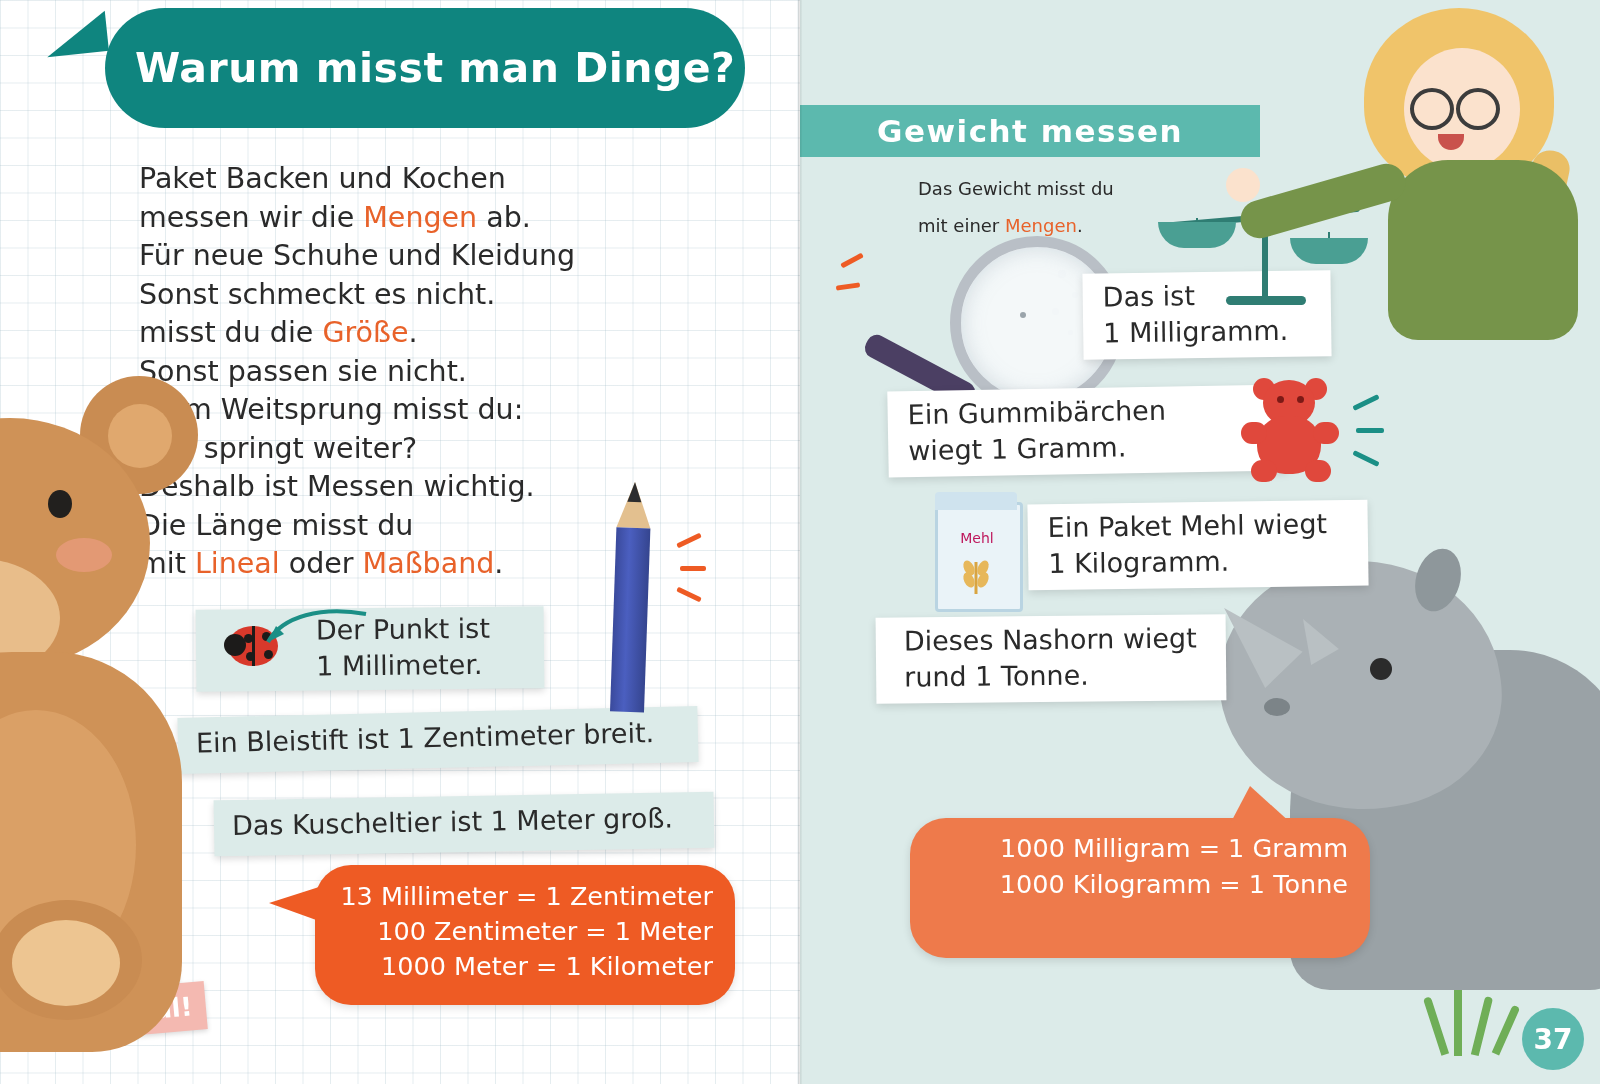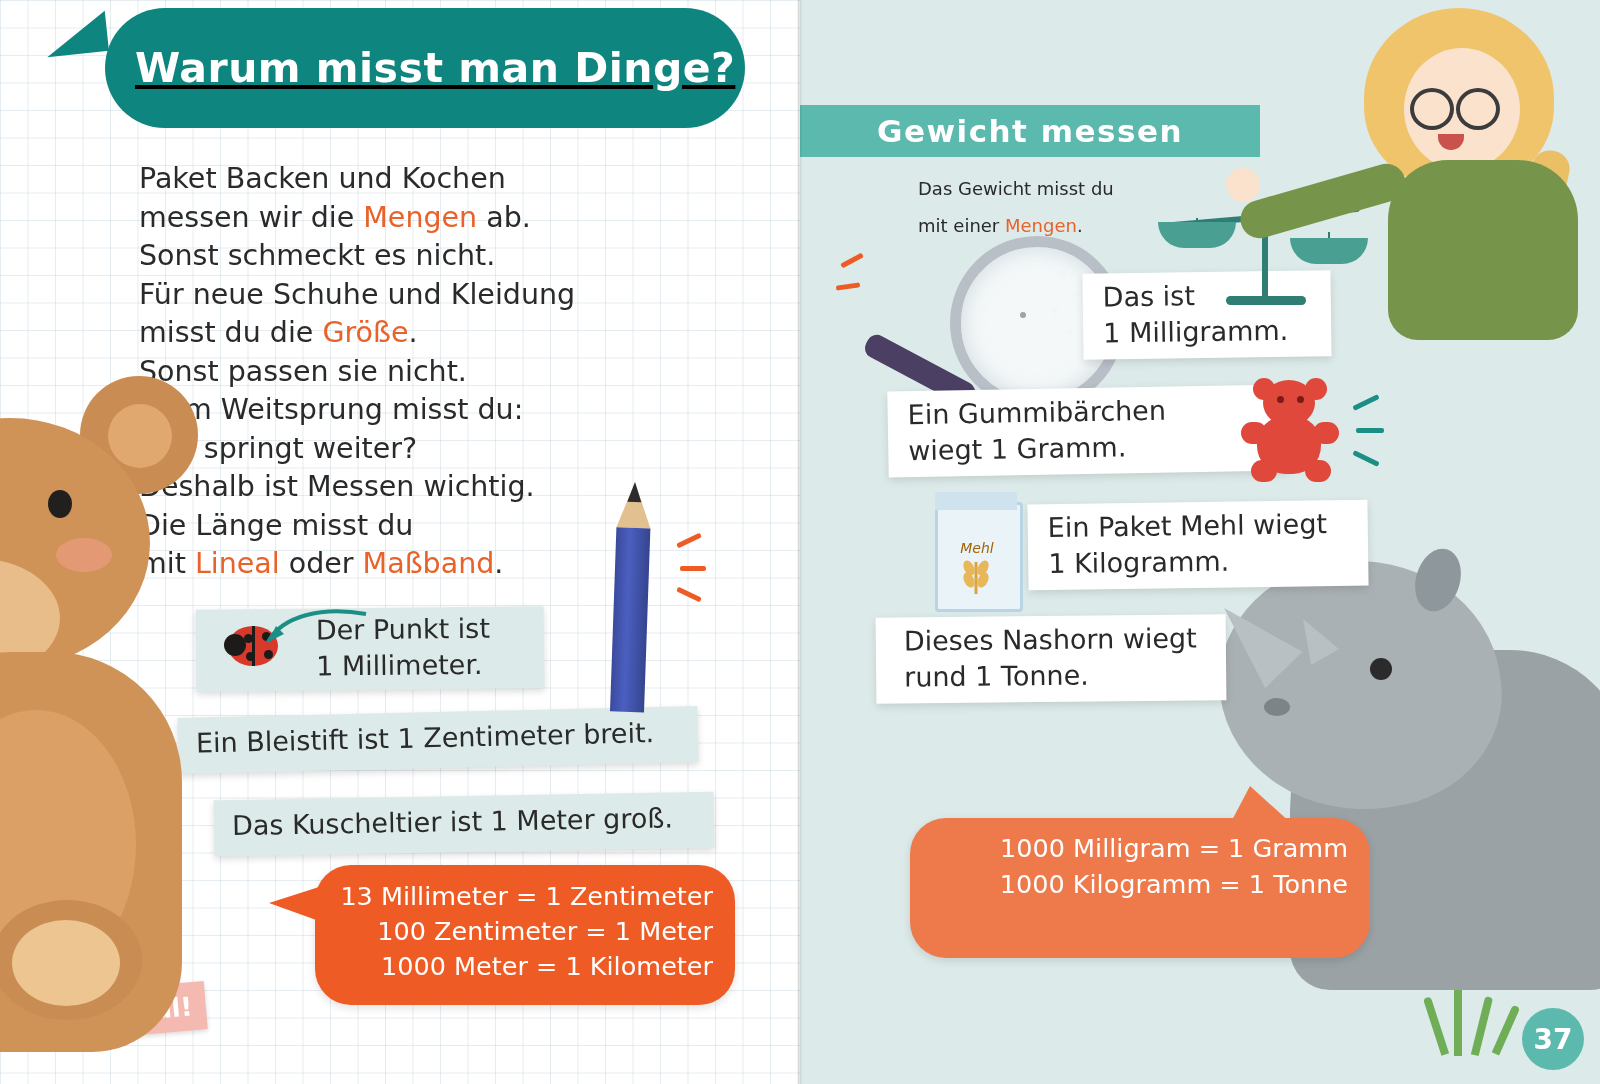--- a/index.html
+++ b/index.html
@@ -55,21 +55,20 @@
     left: 105px;
     top: 8px;
     width: 640px;
     height: 120px;
     background: #0f857f;
     border-radius: 62px;
     display: flex;
     align-items: center;
     padding-left: 30px;
     box-sizing: border-box;
-    text-decoration: underline;
   }
   .title-bubble .tail {
     position: absolute;
     left: -60px;
     top: 6px;
     width: 0;
     height: 0;
     border-left: 62px solid transparent;
     border-bottom: 40px solid #0f857f;
     transform: rotate(-6deg);
@@ -456,22 +455,22 @@
   .flour { left: 125px; top: 492px; width: 110px; height: 120px; z-index: 9; }
   .flour .box {
     position: absolute; left: 10px; top: 10px; width: 82px; height: 104px;
     background: #eaf3f8; border: 3px solid #b9d4e2; border-radius: 4px;
   }
   .flour .top {
     position: absolute; left: 10px; top: 0px; width: 82px; height: 18px;
     background: #cfe3ee; border-radius: 4px 4px 0 0;
   }
   .flour .label {
-    position: absolute; left: 22px; top: 48px; width: 60px;
-    font-size: 14px; color: #a16207; font-style: italic; text-align: center;
+    position: absolute; left: 22px; top: 38px; width: 60px;
+    font-size: 14px; color: #be185d; text-align: center;
   }
   .flour .wheat {
     position: absolute; left: 34px; top: 62px; width: 34px; height: 40px;
   }
 
   
   .rhino { right: -20px; top: 520px; width: 400px; height: 470px; z-index: 4; }
   .rhino .body {
     position: absolute; left: 70px; top: 130px; width: 340px; height: 340px;
     border-radius: 160px 120px 40px 40px; background: #9aa2a6;
@@ -542,22 +541,22 @@
     </div>
 
     <div class="title-bubble">
       <div class="tail"></div>
       <div class="title-text">Warum misst man Dinge?</div>
     </div>
 
     <div class="left-body">
       <div>Paket Backen und Kochen</div>
       <div>messen wir die <span class="hl">Mengen</span> ab.</div>
+      <div>Für neue Schuhe und Kleidung</div>
       <div>Sonst schmeckt es nicht.</div>
-      <div>Für neue Schuhe und Kleidung</div>
       <div>misst du die <span class="hl">Größe</span>.</div>
       <div>Sonst passen sie nicht.</div>
       <div>Beim Weitsprung misst du:</div>
       <div>Wer springt weiter?</div>
       <div>Deshalb ist Messen wichtig.</div>
       <div>Die Länge misst du</div>
       <div>mit <span class="hl">Lineal</span> oder <span class="hl">Maßband</span>.</div>
     </div>
 
     <svg class="arrow-teal" width="110" height="50" viewBox="0 0 110 50">

